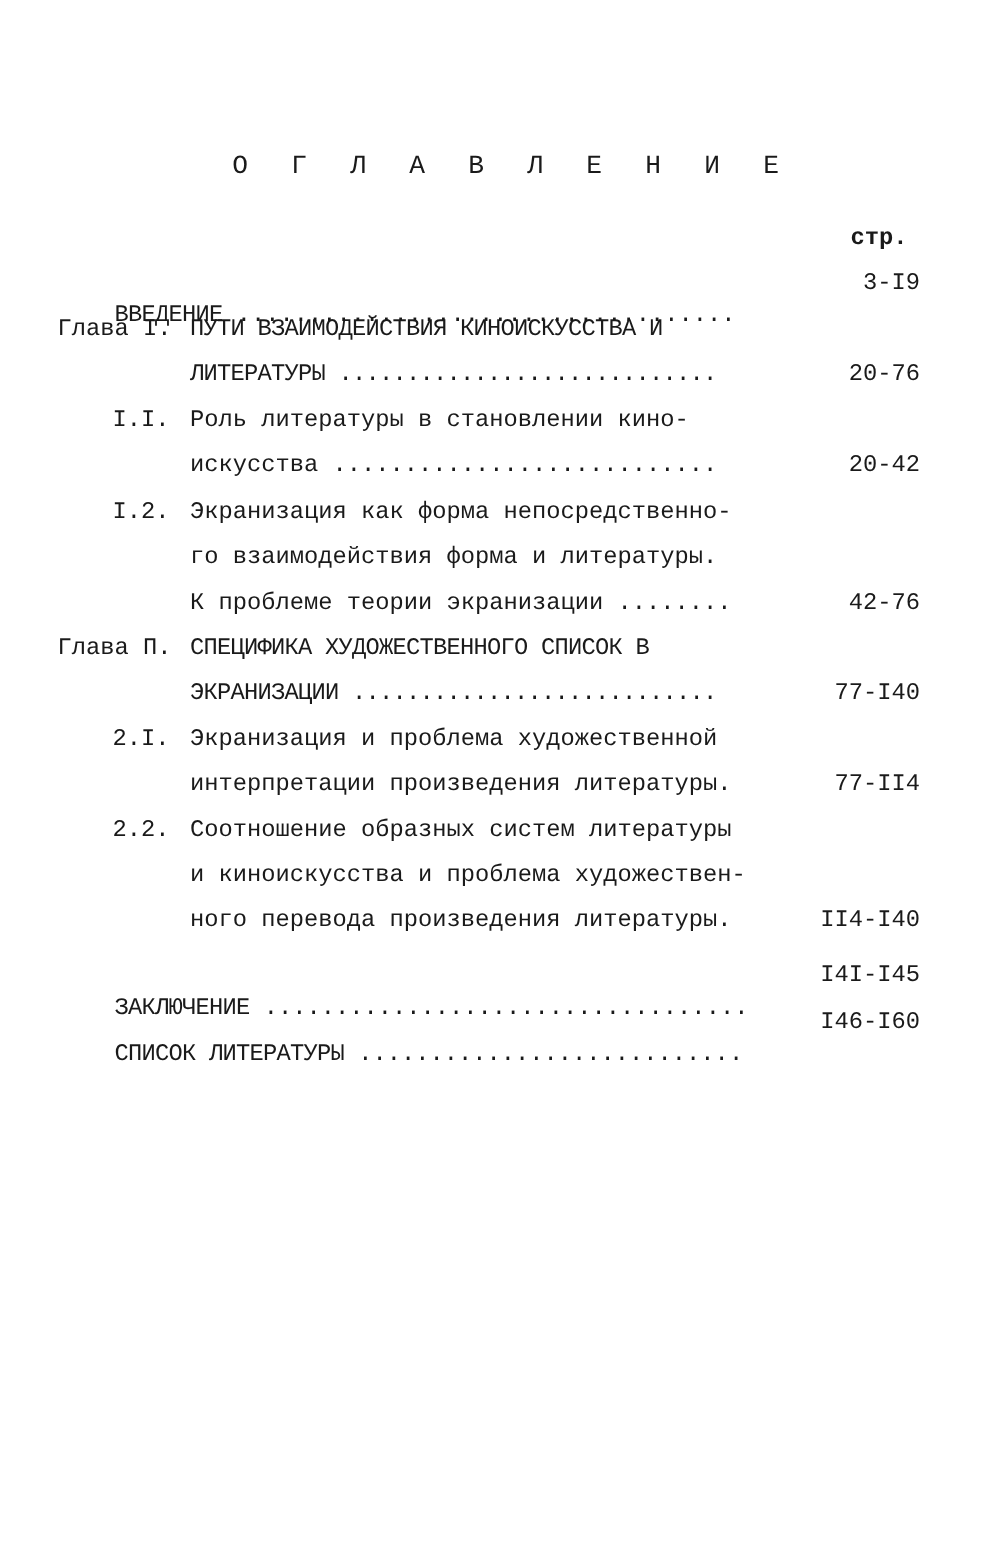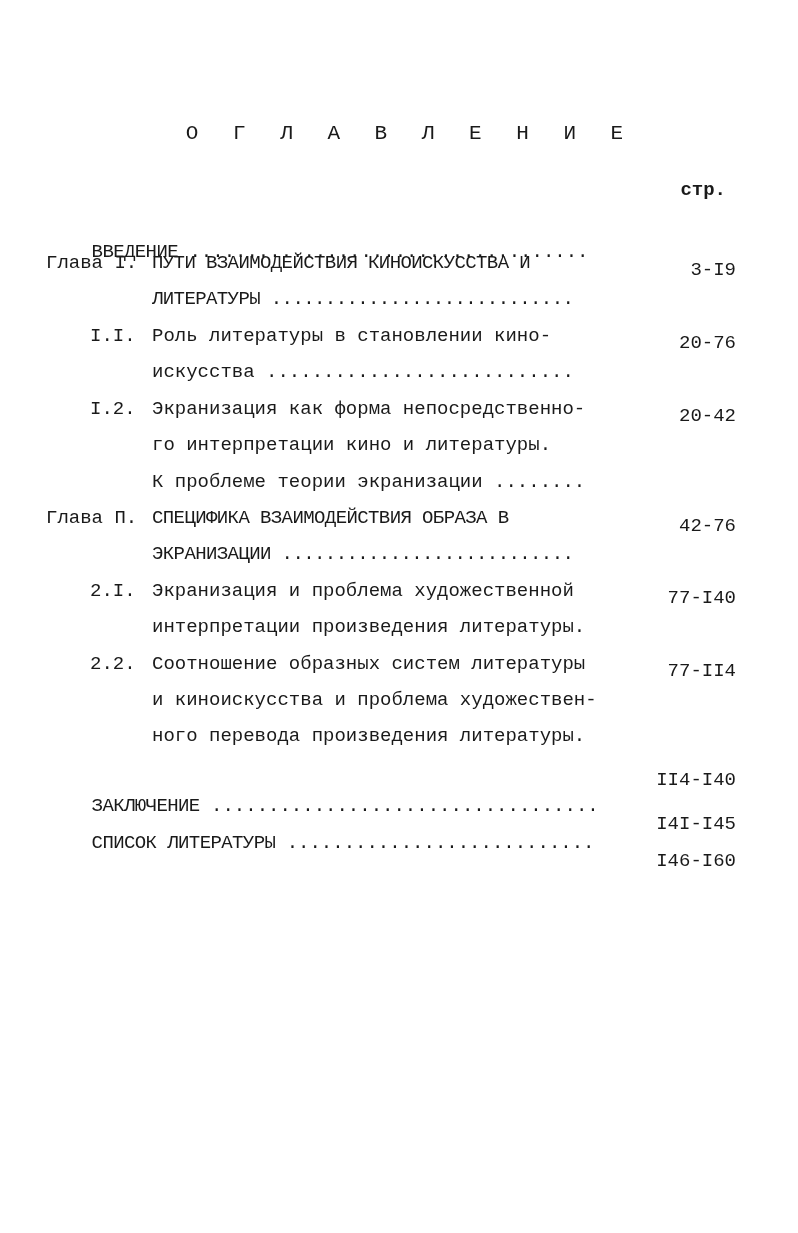--- a/index.html
+++ b/index.html
@@ -14,21 +14,21 @@
       text-align: center; font-size: 21px; letter-spacing: 11px;
       padding-left: 22px; box-sizing: border-box;
     }
     .line {
       position: absolute; font-size: 19px; line-height: 26px; height: 26px;
       white-space: pre;
     }
     .col-label { left: 46px; }
     .col-num { left: 90px; font-family: Liberation Mono, monospace; }
     .col-text { left: 152px; }
-    .pages { position: absolute; right: 62px; font-size: 19px; line-height: 26px; height: 26px; text-align: right; white-space: pre; margin-top: 44px; }
+    .pages { position: absolute; right: 62px; font-size: 19px; line-height: 26px; height: 26px; text-align: right; white-space: pre; }
     .caps { letter-spacing: -0.6px; }
     .hdr { position: absolute; right: 72px; top: 177px; font-size: 19px; line-height: 26px; font-weight: bold; }
     .dots { letter-spacing: 0px; }
   </style>
 </head>
 <body>
 
 <div class="page">
 
   <div class="title">О Г Л А В Л Е Н И Е</div>
@@ -45,26 +45,26 @@
   <div class="line col-text caps" style="top:286px">ЛИТЕРАТУРЫ ............................</div>
   <div class="pages" style="top:286px">20-76</div>
 
   <div class="line col-num" style="top:323px">I.I.</div>
   <div class="line col-text" style="top:359px">искусства ...........................</div>
   <div class="line col-text" style="top:323px">Роль литературы в становлении кино-</div>
   <div class="pages" style="top:359px">20-42</div>
 
   <div class="line col-num" style="top:396px">I.2.</div>
   <div class="line col-text" style="top:396px">Экранизация как форма непосредственно-</div>
-  <div class="line col-text" style="top:432px">го интерпретации кино и литературы.</div>
+  <div class="line col-text" style="top:432px">го взаимодействия форма и литературы.</div>
   <div class="line col-text" style="top:469px">К проблеме теории экранизации ........</div>
   <div class="pages" style="top:469px">42-76</div>
 
   <div class="line col-label" style="top:505px">Глава П.</div>
-  <div class="line col-text caps" style="top:505px">СПЕЦИФИКА ВЗАИМОДЕЙСТВИЯ ОБРАЗА В</div>
+  <div class="line col-text caps" style="top:505px">СПЕЦИФИКА ХУДОЖЕСТВЕННОГО СПИСОК В</div>
   <div class="line col-text caps" style="top:541px">ЭКРАНИЗАЦИИ ...........................</div>
   <div class="pages" style="top:541px">77-I40</div>
 
   <div class="line col-num" style="top:578px">2.I.</div>
   <div class="line col-text" style="top:578px">Экранизация и проблема художественной</div>
   <div class="line col-text" style="top:614px">интерпретации произведения литературы.</div>
   <div class="pages" style="top:614px">77-II4</div>
 
   <div class="line col-num" style="top:651px">2.2.</div>
   <div class="line col-text" style="top:651px">Соотношение образных систем литературы</div>

